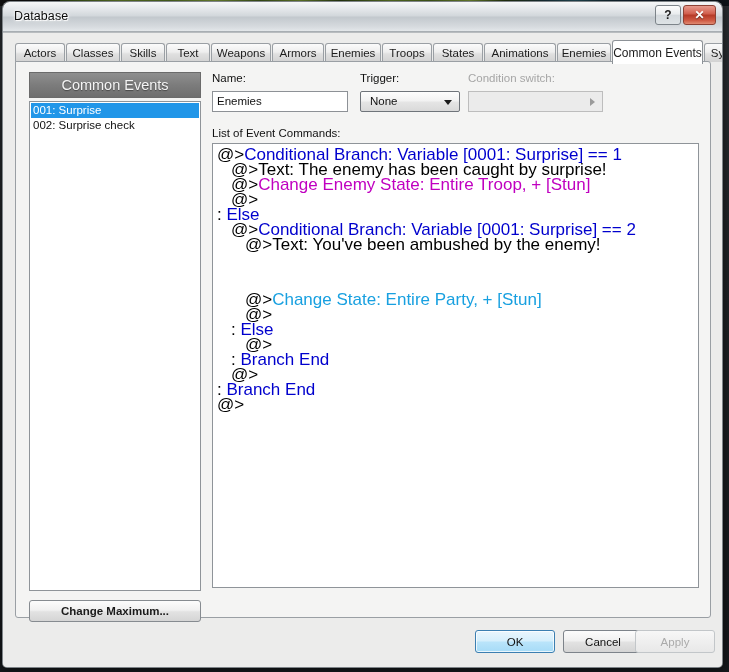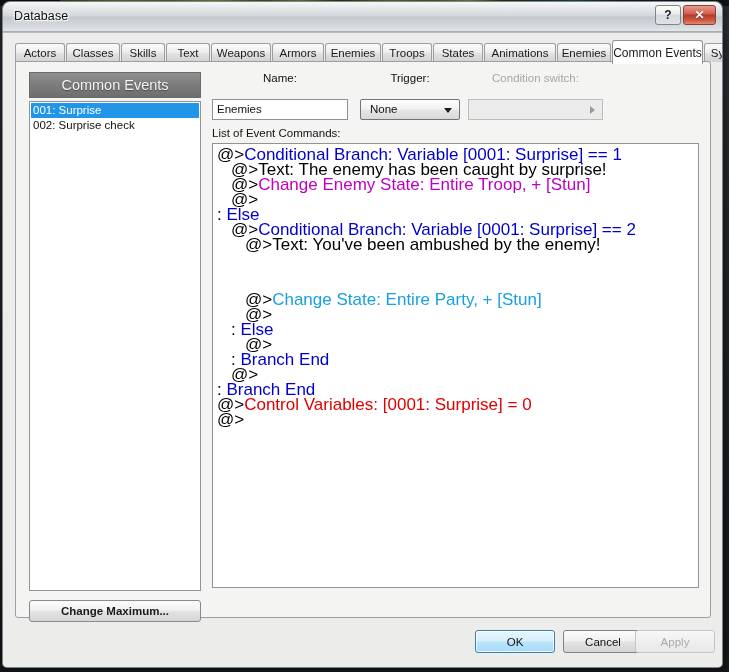--- a/index.html
+++ b/index.html
@@ -206,22 +206,21 @@
 
   
   #right-col {
     position: absolute;
     left: 196px; top: 10px;
     width: 487px;
   }
   .fld-label {
     font-size: 11.5px;
     color: #111;
-    margin-bottom: 15px;
-    text-align: center;
+    margin-bottom: 7px;
   }
   .fld-label.disabled { color: #a6a6a6; }
 
   #field-row {
     position: relative;
     height: 50px;
   }
   #name-group { position: absolute; left: 0; top: 0; width: 136px; }
   #trigger-group { position: absolute; left: 148px; top: 0; width: 100px; }
   #cond-group { position: absolute; left: 256px; top: 0; width: 135px; }
@@ -406,21 +405,20 @@
           <div class="cmd-line" style="padding-left: 2px;"><span class="tok-at">: </span><span style="color: rgb(0, 0, 205);">Else</span></div>
           <div class="cmd-line" style="padding-left: 16px;"><span class="tok-at">@&gt;</span><span style="color: rgb(0, 0, 205);">Conditional Branch: Variable [0001: Surprise] == 2</span></div>
           <div class="cmd-line" style="padding-left: 30px;"><span class="tok-at">@&gt;</span><span style="color: rgb(0, 0, 0);">Text: You've been ambushed by the enemy!</span></div>
           <div class="cmd-line" style="padding-left: 30px; margin-top: 40px;"><span class="tok-at">@&gt;</span><span style="color: rgb(24, 160, 224);">Change State: Entire Party, + [Stun]</span></div>
           <div class="cmd-line" style="padding-left: 30px;"><span class="tok-at">@&gt;</span><span style="color: rgb(0, 0, 0);"></span></div>
           <div class="cmd-line" style="padding-left: 16px;"><span class="tok-at">: </span><span style="color: rgb(0, 0, 205);">Else</span></div>
           <div class="cmd-line" style="padding-left: 30px;"><span class="tok-at">@&gt;</span><span style="color: rgb(0, 0, 0);"></span></div>
           <div class="cmd-line" style="padding-left: 16px;"><span class="tok-at">: </span><span style="color: rgb(0, 0, 205);">Branch End</span></div>
           <div class="cmd-line" style="padding-left: 16px;"><span class="tok-at">@&gt;</span><span style="color: rgb(0, 0, 0);"></span></div>
           <div class="cmd-line" style="padding-left: 2px;"><span class="tok-at">: </span><span style="color: rgb(0, 0, 205);">Branch End</span></div>
-          <div class="cmd-line" style="padding-left: 2px;"><span class="tok-at">@&gt;</span><span style="color: rgb(224, 0, 0);">Control Variables: [0001: Surprise] = 0</span></div>
           <div class="cmd-line" style="padding-left: 2px;"><span class="tok-at">@&gt;</span><span style="color: rgb(0, 0, 0);"></span></div>
         </div>
 
     </div>
   </div>
 
   <div id="btn-bar">
     <div class="dlg-btn" id="ok-btn">OK</div>
     <div class="dlg-btn" id="cancel-btn">Cancel</div>
     <div class="dlg-btn" id="apply-btn">Apply</div>

